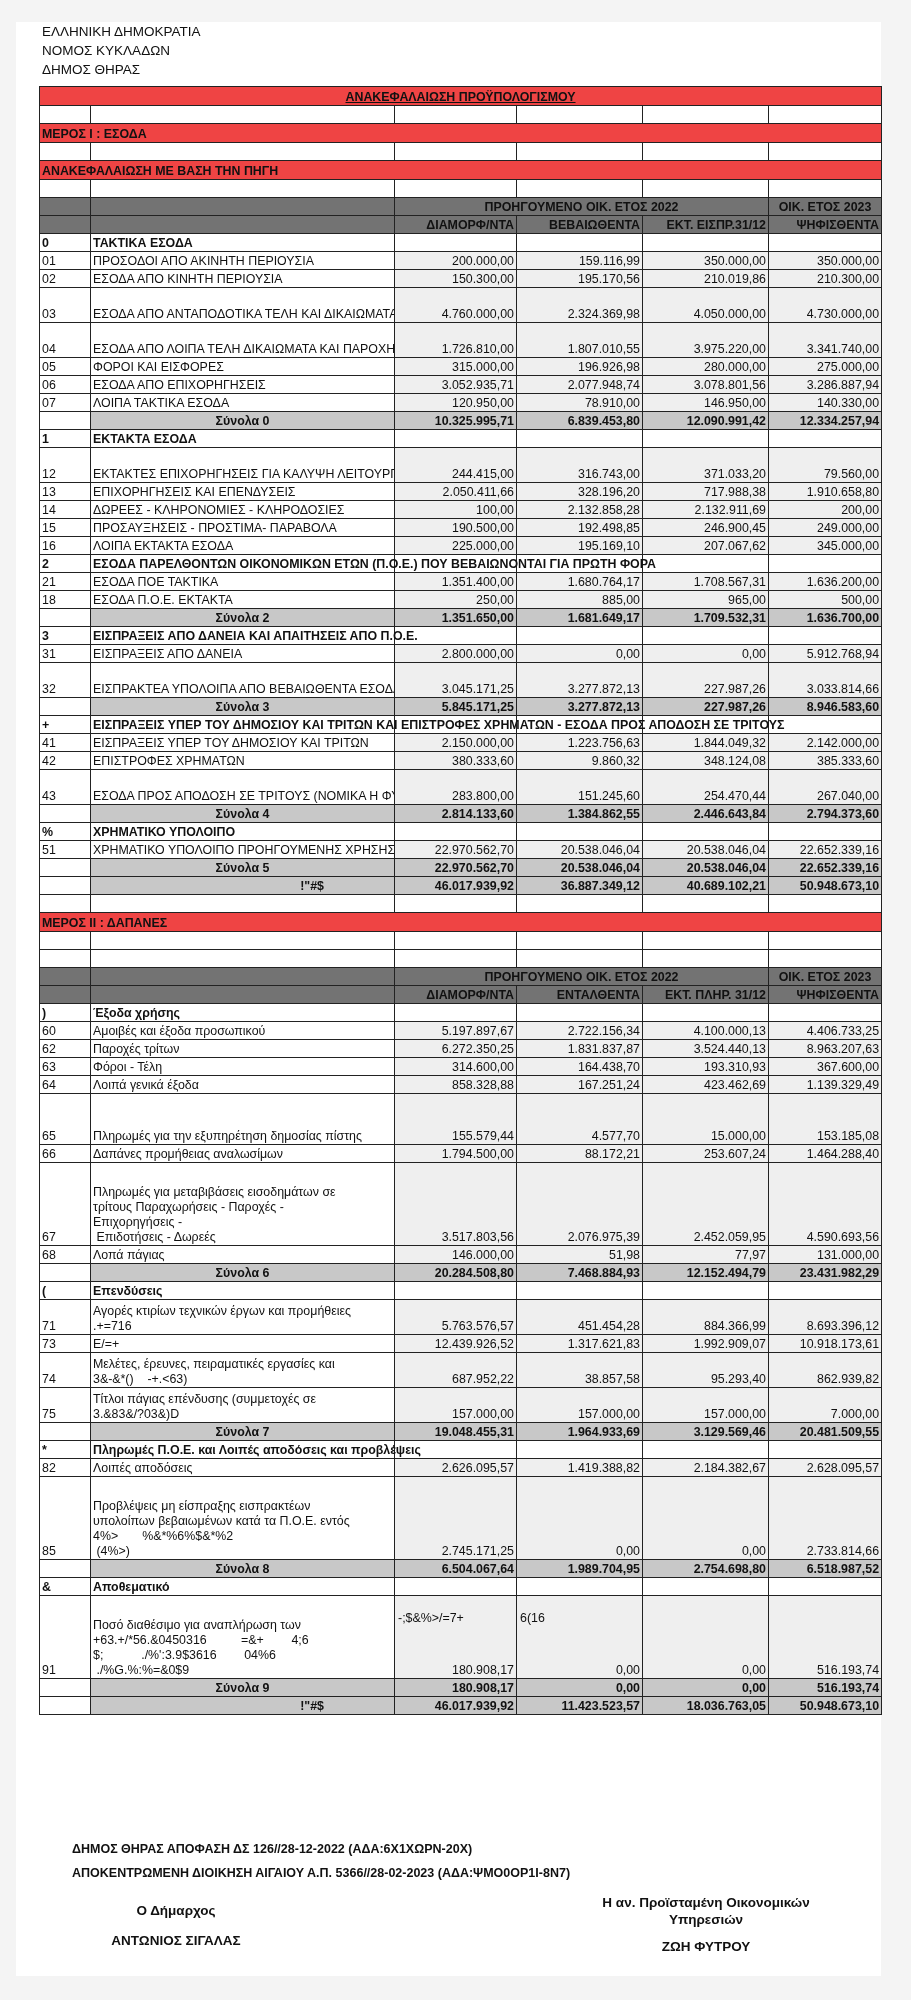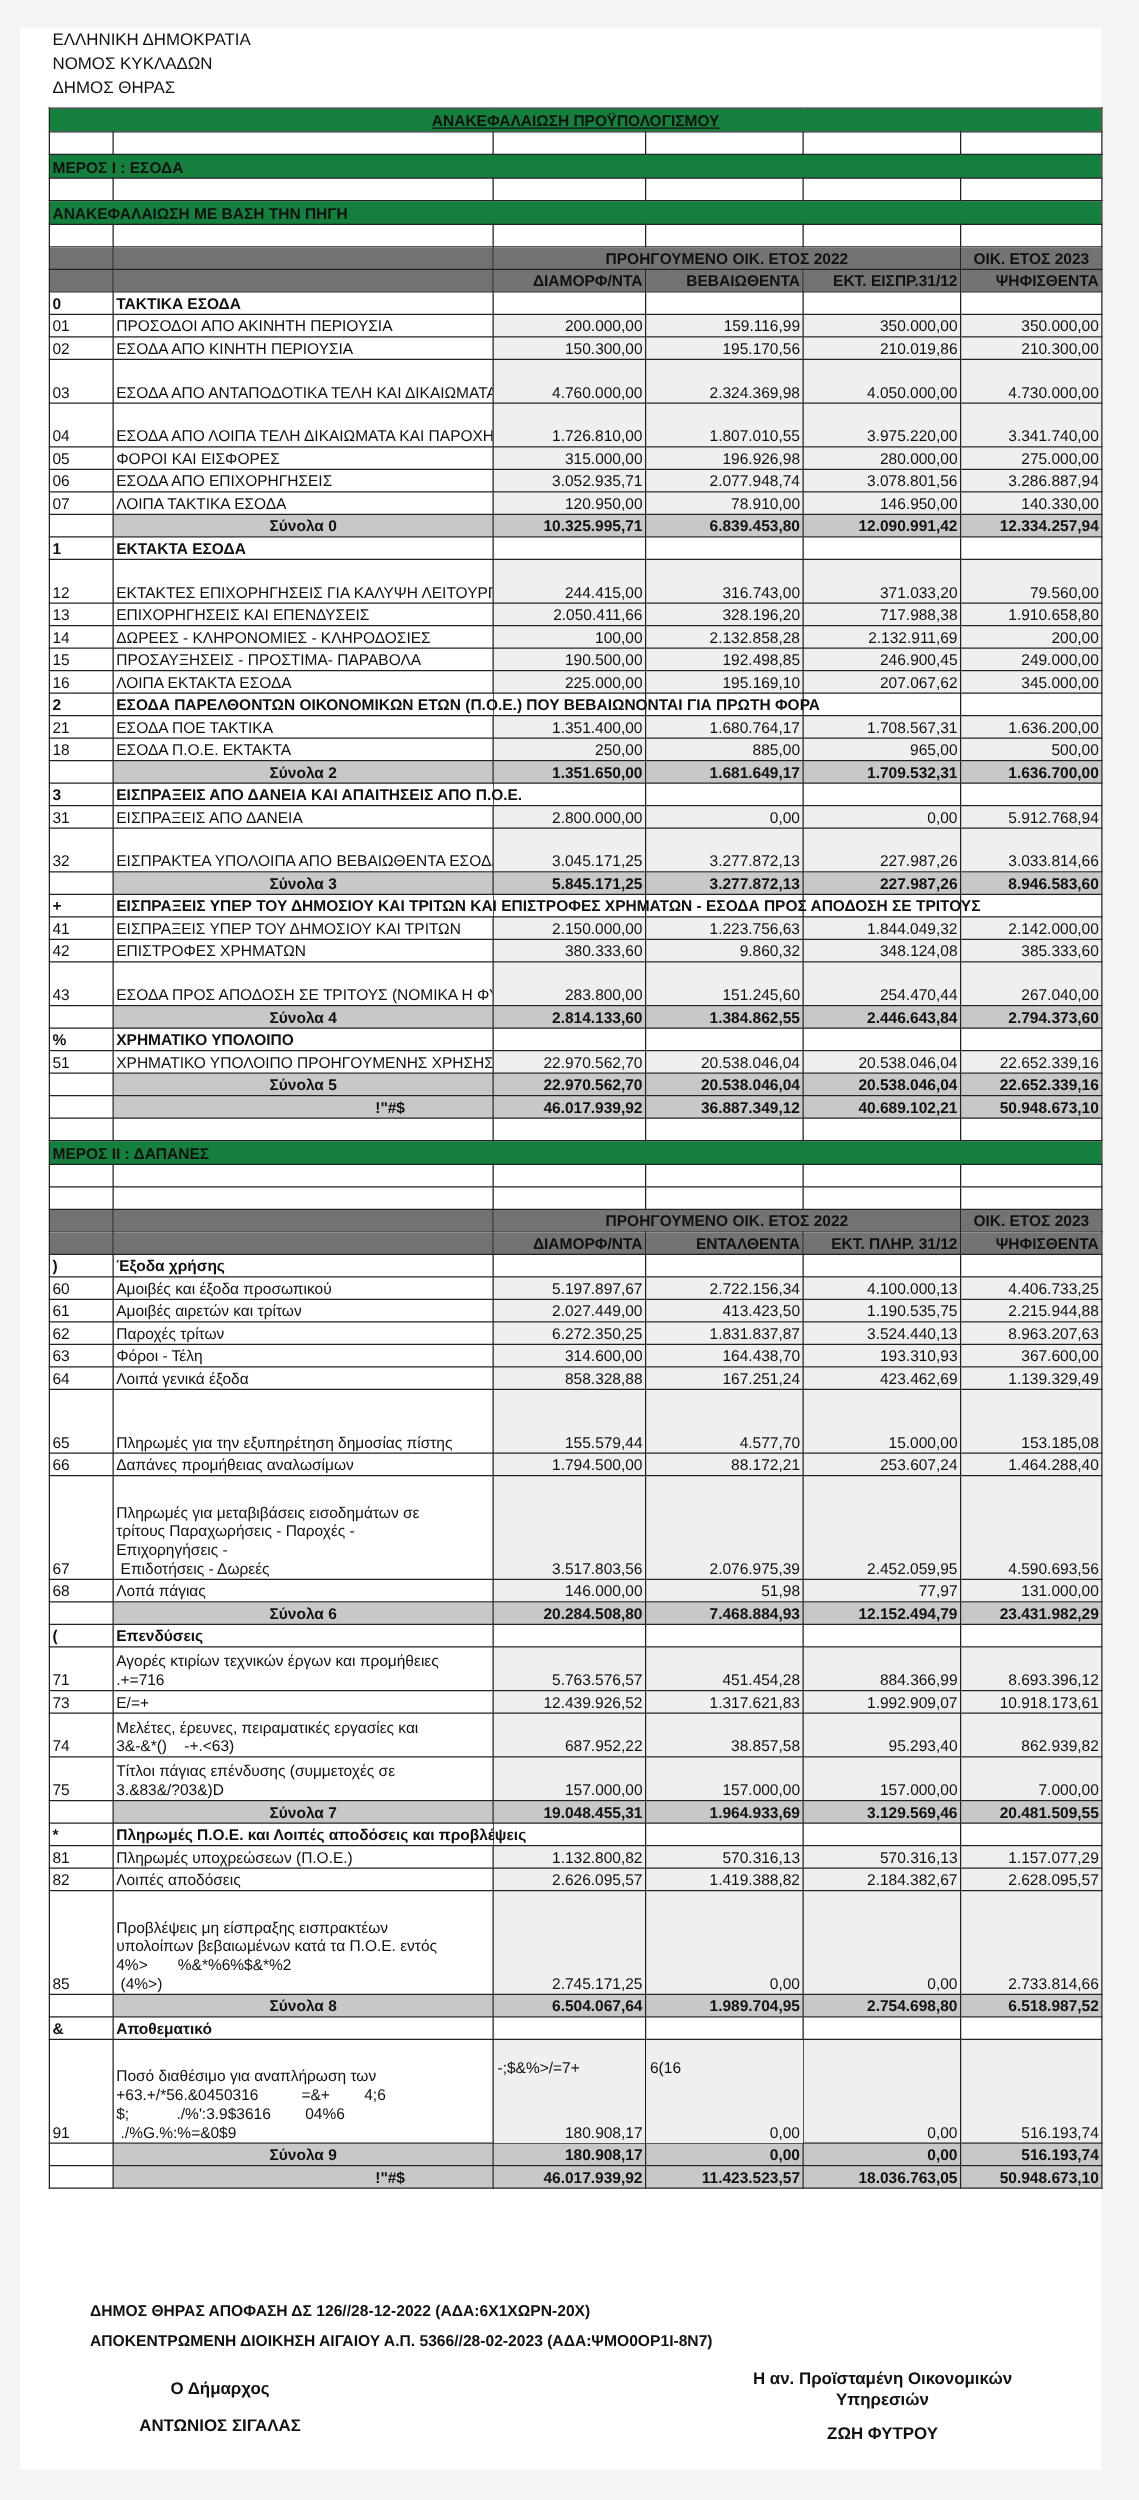--- a/index.html
+++ b/index.html
@@ -45,21 +45,21 @@
     height: 17px;
     line-height: 16px;
   }
   table.budget col.c-code { width: 51px; }
   table.budget col.c-desc { width: 304px; }
   table.budget col.c-v1 { width: 122px; }
   table.budget col.c-v2 { width: 126px; }
   table.budget col.c-v3 { width: 126px; }
   table.budget col.c-v4 { width: 113px; }
 
-  tr.banner td { background: #15803d; font-weight: bold; height: 18px; }
+  tr.banner td { background: #ef4444; font-weight: bold; height: 18px; }
   tr.banner td.center { text-align: center; text-decoration: underline; }
   tr.blank td { height: 17px; background: #fff; }
   tr.colhead td { background: #737373; font-weight: bold; text-align: right; }
   tr.colhead td.center { text-align: center; }
   tr.group td { font-weight: bold; background: #fff; }
   tr.group td.overflow { overflow: visible; position: relative; z-index: 1; }
   tr.item td.num { text-align: right; background: #efefef; }
   tr.item td.desc { white-space: normal; line-height: 15px; }
   tr.total td { background: #c8c8c8; font-weight: bold; }
   tr.total td.first { background: #fff; }
@@ -508,30 +508,20 @@
           <td>60</td>
           <td class="desc">
             <span class="garble">Αμοιβές και έξοδα προσωπικού</span>
           </td>
           <td class="num"><span>5.197.897,67</span></td>
           <td class="num"><span>2.722.156,34</span></td>
           <td class="num"><span>4.100.000,13</span></td>
           <td class="num"><span>4.406.733,25</span></td>
         </tr>
         <tr class="item">
-          <td>61</td>
-          <td class="desc">
-            <span class="garble">Αμοιβές αιρετών και τρίτων</span>
-          </td>
-          <td class="num"><span>2.027.449,00</span></td>
-          <td class="num"><span>413.423,50</span></td>
-          <td class="num"><span>1.190.535,75</span></td>
-          <td class="num"><span>2.215.944,88</span></td>
-        </tr>
-        <tr class="item">
           <td>62</td>
           <td class="desc">
             <span class="garble">Παροχές τρίτων</span>
           </td>
           <td class="num"><span>6.272.350,25</span></td>
           <td class="num"><span>1.831.837,87</span></td>
           <td class="num"><span>3.524.440,13</span></td>
           <td class="num"><span>8.963.207,63</span></td>
         </tr>
         <tr class="item">
@@ -664,30 +654,20 @@
           <td class="num">3.129.569,46</td>
           <td class="num">20.481.509,55</td>
         </tr>
         <tr class="group">
           <td>*</td>
           <td class="overflow">Πληρωμές Π.Ο.Ε. και Λοιπές αποδόσεις και προβλέψεις</td>
           <td></td>
           <td></td>
           <td></td>
           <td></td>
-        </tr>
-        <tr class="item">
-          <td>81</td>
-          <td class="desc">
-            <span class="garble">Πληρωμές υποχρεώσεων (Π.Ο.Ε.)</span>
-          </td>
-          <td class="num"><span>1.132.800,82</span></td>
-          <td class="num"><span>570.316,13</span></td>
-          <td class="num"><span>570.316,13</span></td>
-          <td class="num"><span>1.157.077,29</span></td>
         </tr>
         <tr class="item">
           <td>82</td>
           <td class="desc">
             <span class="garble">Λοιπές αποδόσεις</span>
           </td>
           <td class="num"><span>2.626.095,57</span></td>
           <td class="num"><span>1.419.388,82</span></td>
           <td class="num"><span>2.184.382,67</span></td>
           <td class="num"><span>2.628.095,57</span></td>

